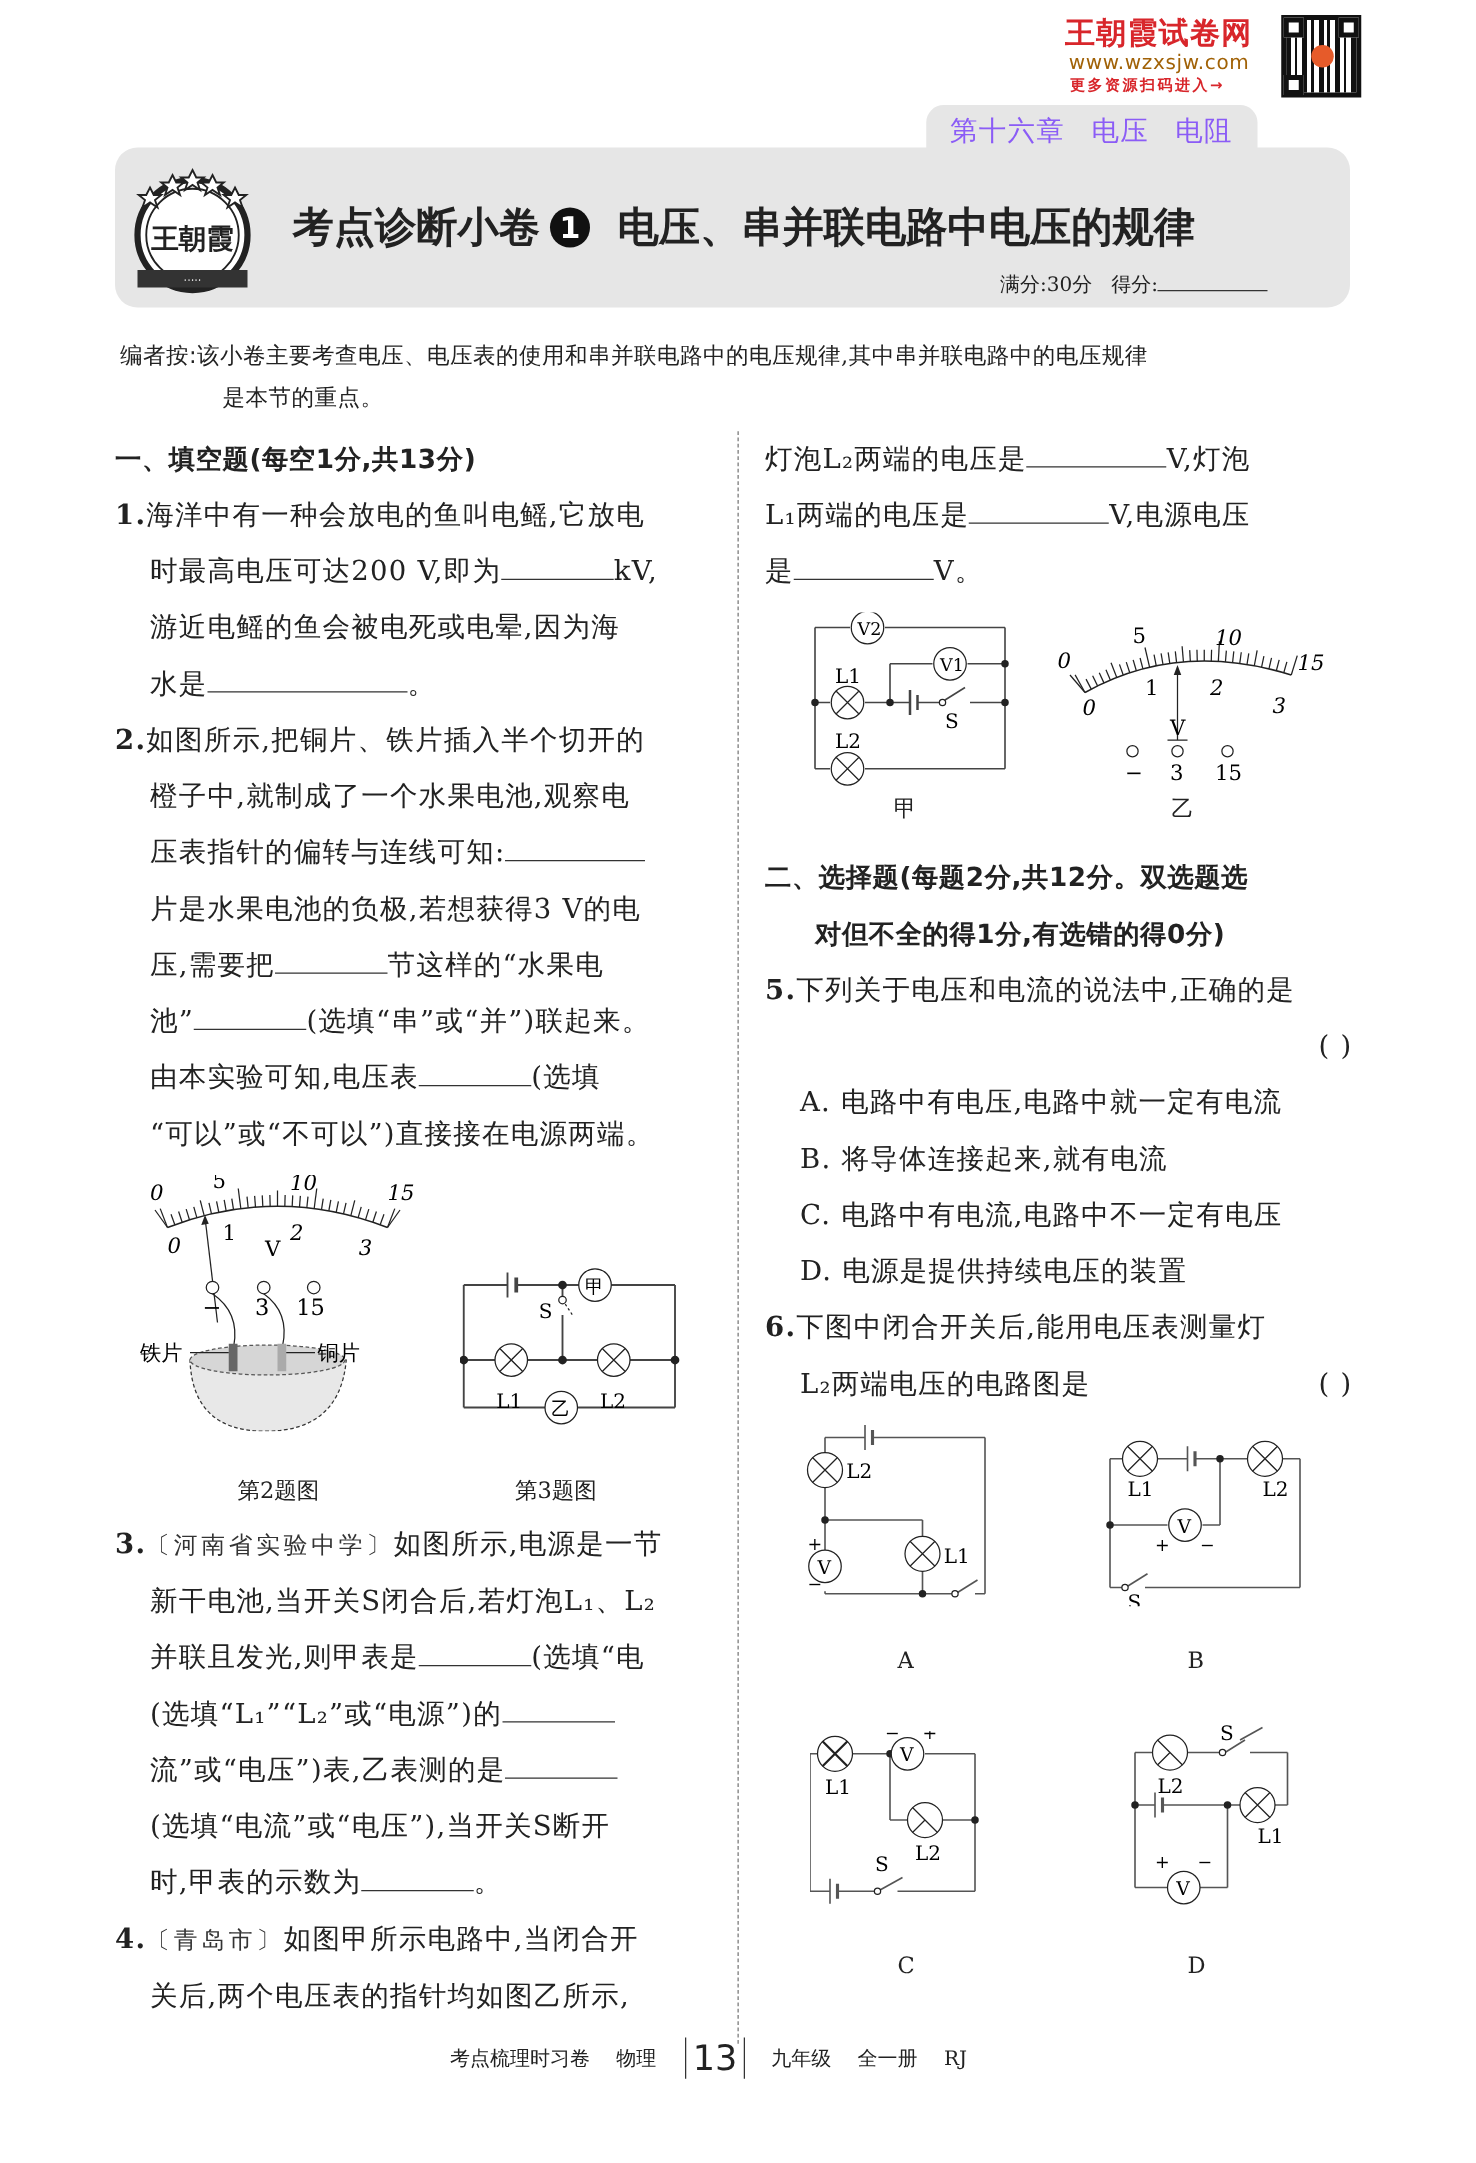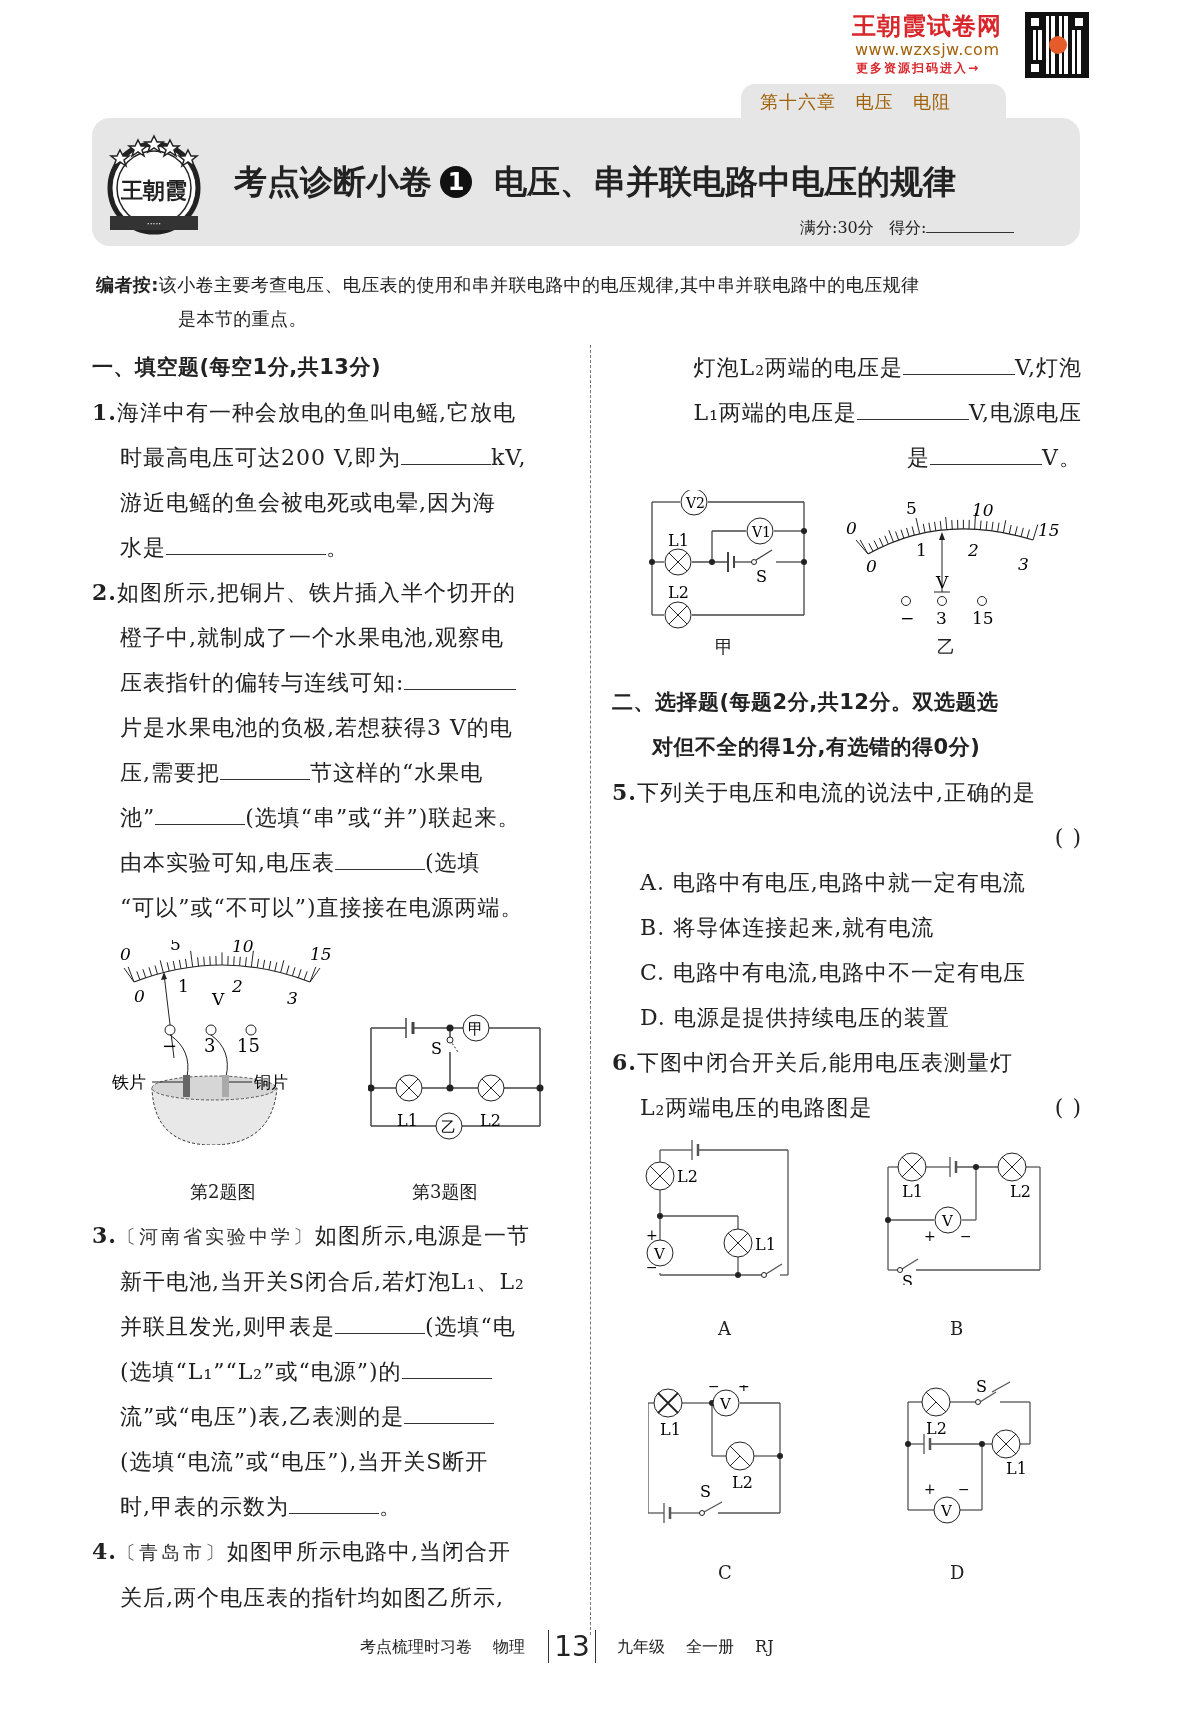--- a/index.html
+++ b/index.html
@@ -12,40 +12,40 @@
   .brand-url { left: 855px; top: 40px; font-family: "DejaVu Sans", sans-serif; font-size: 16px; color: #a16207; letter-spacing: 0.5px; }
   .brand-more { left: 856px; top: 60px; font-family: "DejaVu Sans", sans-serif; font-weight: bold; font-size: 12px; color: #d8262b; letter-spacing: 2px; white-space: nowrap; text-align: center; }
   .qr { left: 1025px; top: 12px; width: 64px; height: 66px; background:
       repeating-linear-gradient(90deg, #111 0 4px, #fff 4px 7px, #111 7px 9px, #fff 9px 13px),
       #fff; border: 4px solid #111; }
   .qr::before { content: ""; position: absolute; left: 20px; top: 20px; width: 18px; height: 18px; border-radius: 50%; background: #e65b2a; }
   .qr-corner { position: absolute; width: 16px; height: 16px; border: 4px solid #111; background: #fff; }
 
   
   .chapter-tab { left: 741px; top: 84px; width: 265px; height: 40px; background: #e6e6e6; border-radius: 14px 14px 0 0; }
-  .chapter-text { left: 760px; top: 90px; font-family: Liberation Serif, serif; font-size: 18px; color: #a16207; letter-spacing: 1px; white-space: nowrap; word-spacing: 14px; }
+  .chapter-text { left: 760px; top: 90px; font-family: Liberation Sans, sans-serif; font-size: 22px; color: #8b5cf6; letter-spacing: 1px; white-space: nowrap; word-spacing: 14px; }
 
   
   .banner { left: 92px; top: 118px; width: 988px; height: 128px; background: #e6e6e6; border-radius: 18px; }
   .logo { left: 98px; top: 128px; width: 112px; height: 112px; }
   .title-text { left: 234px; top: 160px; font-family: "DejaVu Sans", sans-serif; font-weight: bold; font-size: 33px; color: #222; white-space: nowrap; }
   .title-num { display: inline-block; width: 32px; height: 32px; border-radius: 50%; background: #111; color: #fff; font-size: 24px; line-height: 32px; text-align: center; vertical-align: 3px; margin: 0 22px 0 8px; }
   .score-line { left: 800px; top: 218px; font-size: 16px; color: #222; white-space: nowrap; }
   .score-blank { display: inline-block; width: 88px; border-bottom: 1px solid #333; height: 14px; }
 
   
   .note { left: 96px; top: 268px; width: 985px; font-size: 18px; line-height: 34px; letter-spacing: 0.4px; }
-  .note b { font-family: "DejaVu Sans", sans-serif; font-weight: bold; }
+  .note b { font-family: "DejaVu Sans", sans-serif; font-weight: normal; }
   .note-2 { padding-left: 82px; }
 
   
   .divider { left: 590px; top: 345px; height: 1290px; border-left: 1px dashed #777; }
   .col { font-size: 22px; line-height: 45px; letter-spacing: 1px; }
   .col-left { left: 92px; top: 345px; width: 470px; }
-  .col-right { left: 612px; top: 345px; width: 470px; text-align: right; }
+  .col-right { left: 612px; top: 345px; width: 470px; }
   .sec-head { font-family: "DejaVu Sans", sans-serif; font-weight: bold; font-size: 21px; letter-spacing: 0.5px; }
   .qnum { font-weight: bold; font-family: "DejaVu Serif", serif; }
   .ind { padding-left: 28px; }
   .blank { display: inline-block; border-bottom: 1px solid #333; height: 22px; vertical-align: baseline; } .w85 { width: 90px; } .w110 { width: 112px; } .w150 { width: 160px; }
   .src { font-size: 19px; color: #333; letter-spacing: 3px; }
   .opt { padding-left: 28px; }
 
   
   .fig { position: absolute; }
   .fig svg { display: block; }

